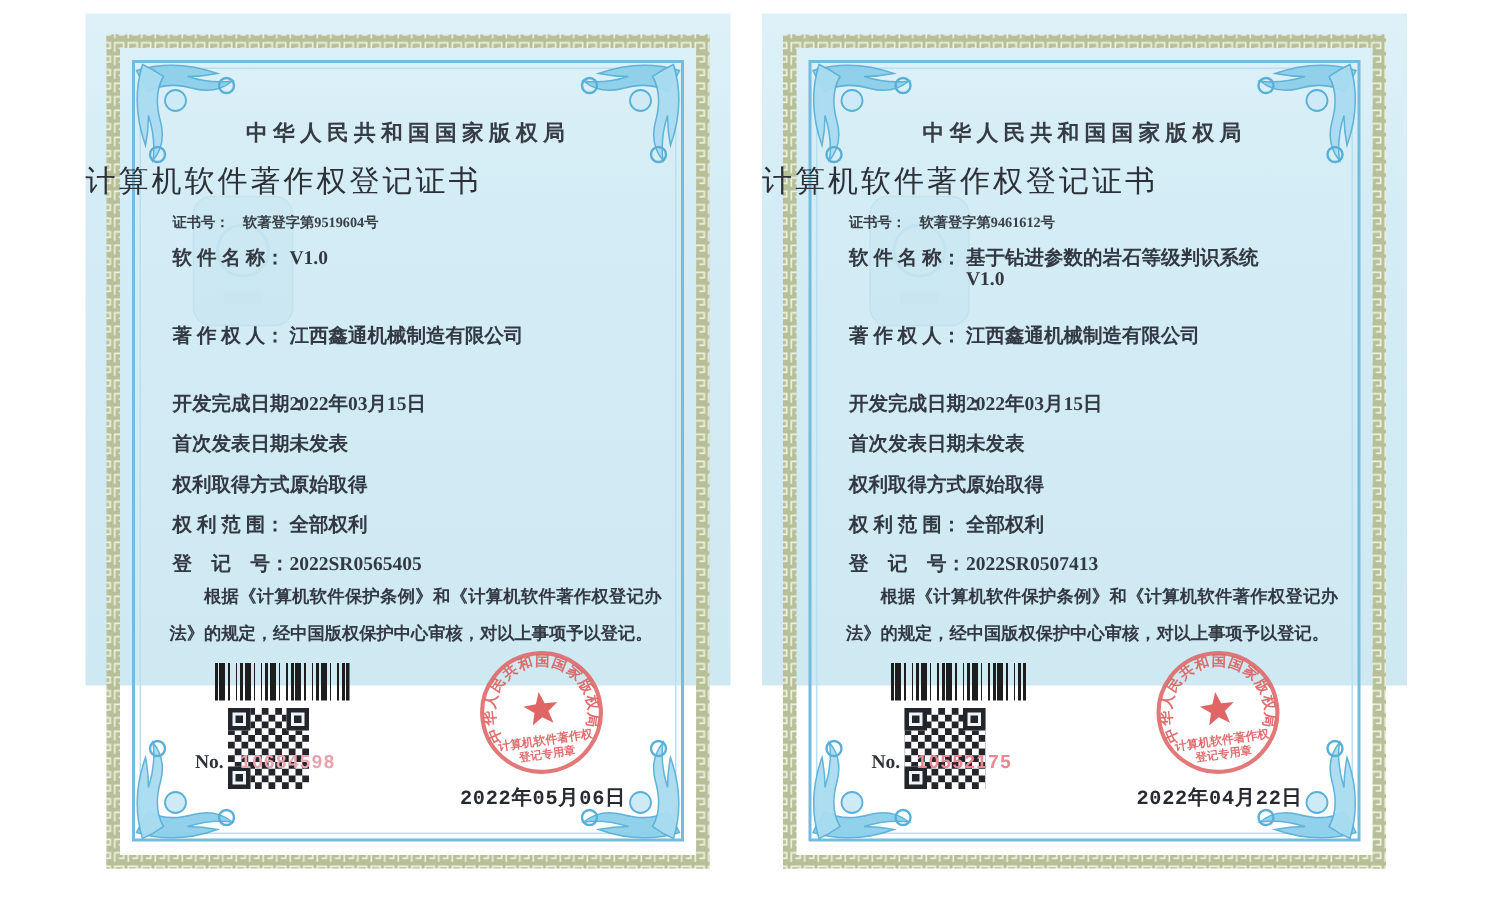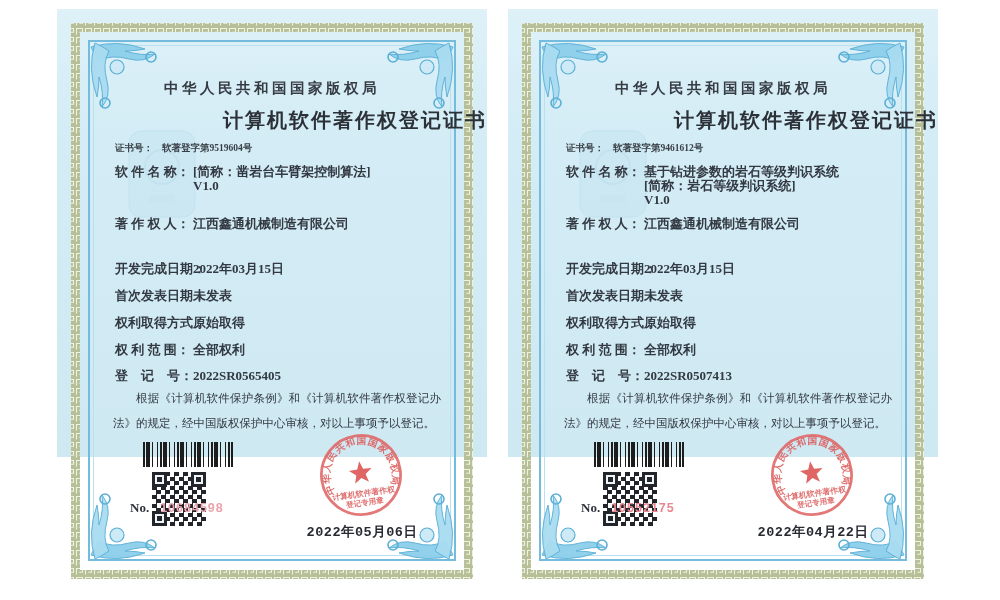--- a/index.html
+++ b/index.html
@@ -3,31 +3,31 @@
 <meta charset="utf-8">
 <style>
   html,body{margin:0;padding:0;background:#ffffff;}
   .stage{position:relative;width:1000px;height:600px;background:#ffffff;overflow:hidden;
          font-family:"Liberation Serif","DejaVu Serif",serif;color:#2f353c;}
   .cert{position:absolute;top:9px;width:430px;height:448px;
         background:linear-gradient(180deg,#def1f8 0%,#d3ecf5 30%,#cfe9f3 100%);}
   .cert .frame{position:absolute;left:0;top:0;}
   .org{position:absolute;left:0;top:70px;width:100%;text-align:center;
        font-size:14.5px;font-weight:bold;letter-spacing:3.5px;color:#363c44;}
-  .title{position:absolute;left:0;top:98px;width:100%;text-align:right;
-         font-size:20px;font-weight:bold;letter-spacing:2px;color:#2c3138;}
+  .title{position:absolute;left:0;top:98px;width:100%;text-align:left;
+         font-size:20px;font-weight:normal;letter-spacing:2px;color:#2c3138;}
   .certno{position:absolute;left:58px;top:133px;width:320px;text-align:left;
           font-size:9.5px;font-weight:bold;color:#3a4047;}
   .certno .cl{margin-right:9px;}
   .row{position:absolute;left:58px;width:326px;display:flex;
        font-size:13px;font-weight:bold;line-height:14px;color:#333942;}
   .row .lab{display:inline-block;width:78px;flex:none;white-space:nowrap;}
   .row .val{flex:1;}
   .legal{position:absolute;left:56px;top:377px;width:328px;font-size:11.5px;
-         font-weight:normal;line-height:25px;text-align:justify;text-indent:2em;color:#333942;}
+         font-weight:bold;line-height:25px;text-align:justify;text-indent:2em;color:#333942;}
   .barcode{position:absolute;left:86px;top:433px;width:90px;height:25px;
            background:
              repeating-linear-gradient(90deg,#1d1d1d 0 2px,rgba(0,0,0,0) 2px 3px,
                #1d1d1d 3px 7px,rgba(0,0,0,0) 7px 9px,#1d1d1d 9px 10px,rgba(0,0,0,0) 10px 14px,
                #1d1d1d 14px 15px,rgba(0,0,0,0) 15px 17px);}
   .qr{position:absolute;left:95px;top:463px;width:54px;height:54px;
       background-image:repeating-conic-gradient(#23252a 0% 25%,rgba(0,0,0,0) 25% 50%);
       background-size:9px 9px;}
   .qf{position:absolute;width:15px;height:15px;border:3px solid #23252a;background:#eef6f9;box-sizing:border-box;}
   .qf::after{content:"";position:absolute;inset:2px;background:#23252a;}
@@ -80,21 +80,20 @@
 
     <div class="org">中华人民共和国国家版权局</div>
     <div class="title">计算机软件著作权登记证书</div>
     <div class="certno">
       <span class="cl">证书号：</span><span>软著登字第9519604号</span>
     </div>
 
     <div class="row" style="top:156px">
       <span class="lab">软 件 名 称：</span>
       <div class="val">
-        <div>[简称：凿岩台车臂架控制算法]</div>
         <div>V1.0</div>
       </div>
     </div>
     <div class="row" style="top:208px">
       <span class="lab">著 作 权 人：</span>
       <div class="val">江西鑫通机械制造有限公司</div>
     </div>
     <div class="row" style="top:253px">
       <span class="lab">开发完成日期：</span>
       <div class="val">2022年03月15日</div>
@@ -165,21 +164,20 @@
     <div class="org">中华人民共和国国家版权局</div>
     <div class="title">计算机软件著作权登记证书</div>
     <div class="certno">
       <span class="cl">证书号：</span><span>软著登字第9461612号</span>
     </div>
 
     <div class="row" style="top:156px">
       <span class="lab">软 件 名 称：</span>
       <div class="val">
         <div>基于钻进参数的岩石等级判识系统</div>
-        <div>[简称：岩石等级判识系统]</div>
         <div>V1.0</div>
       </div>
     </div>
     <div class="row" style="top:208px">
       <span class="lab">著 作 权 人：</span>
       <div class="val">江西鑫通机械制造有限公司</div>
     </div>
     <div class="row" style="top:253px">
       <span class="lab">开发完成日期：</span>
       <div class="val">2022年03月15日</div>

